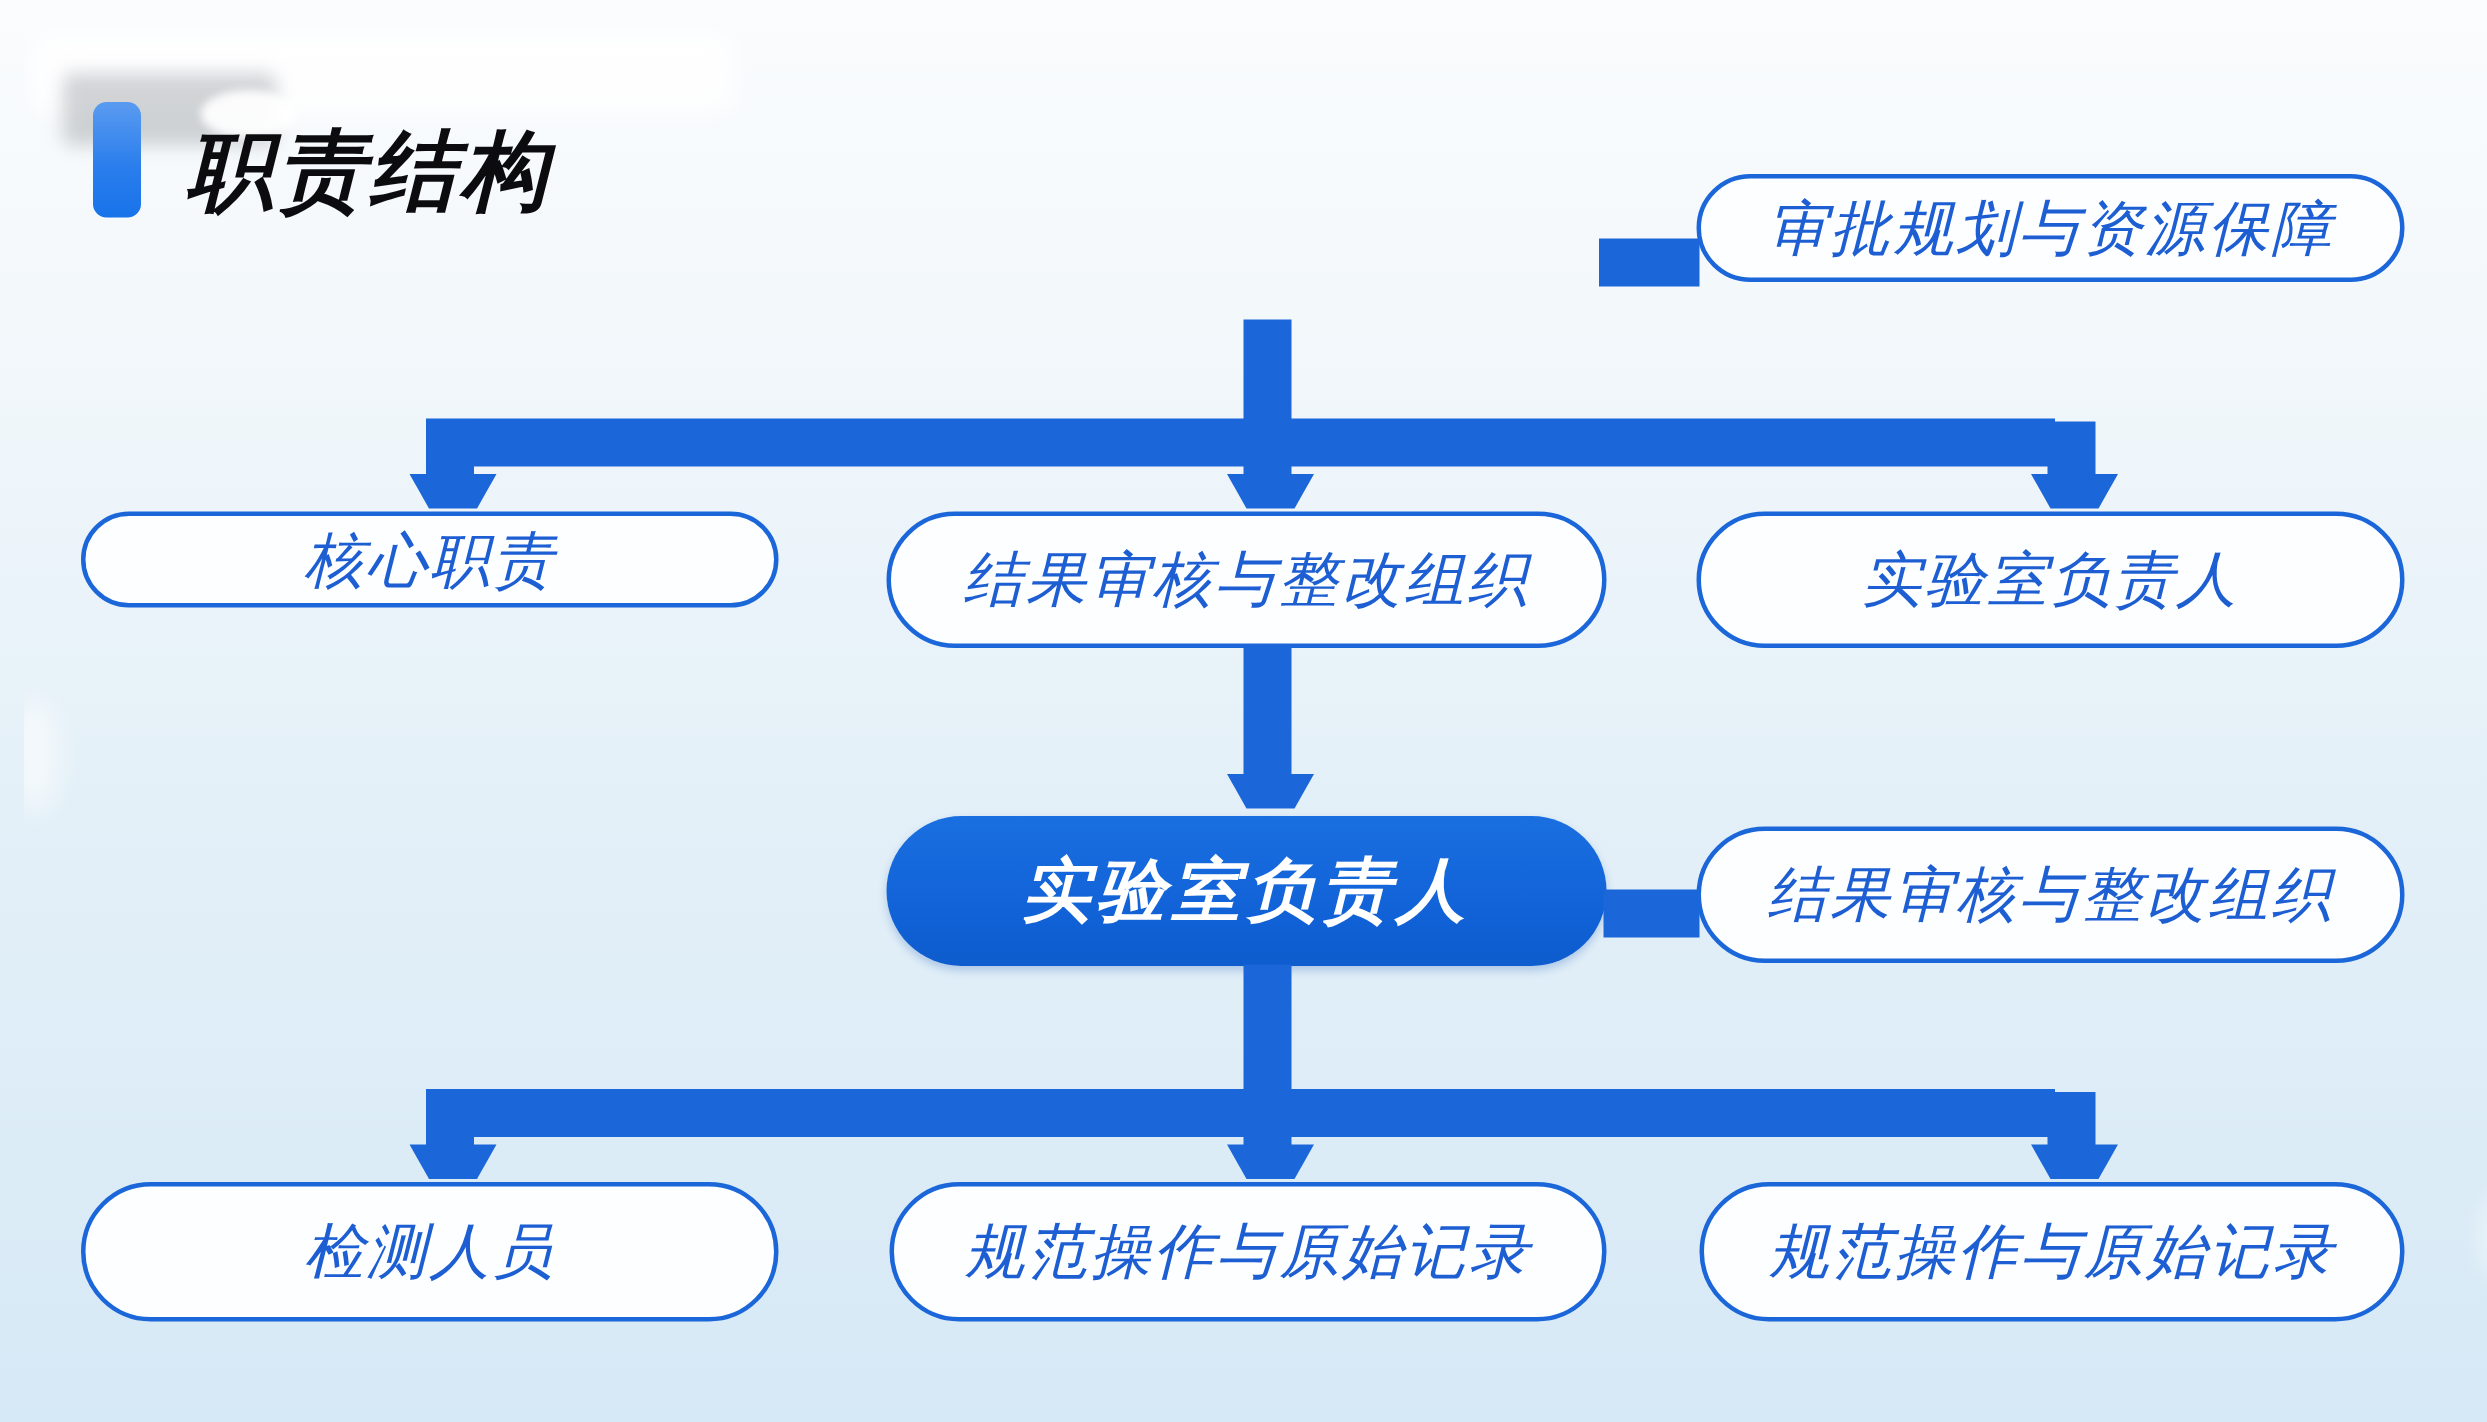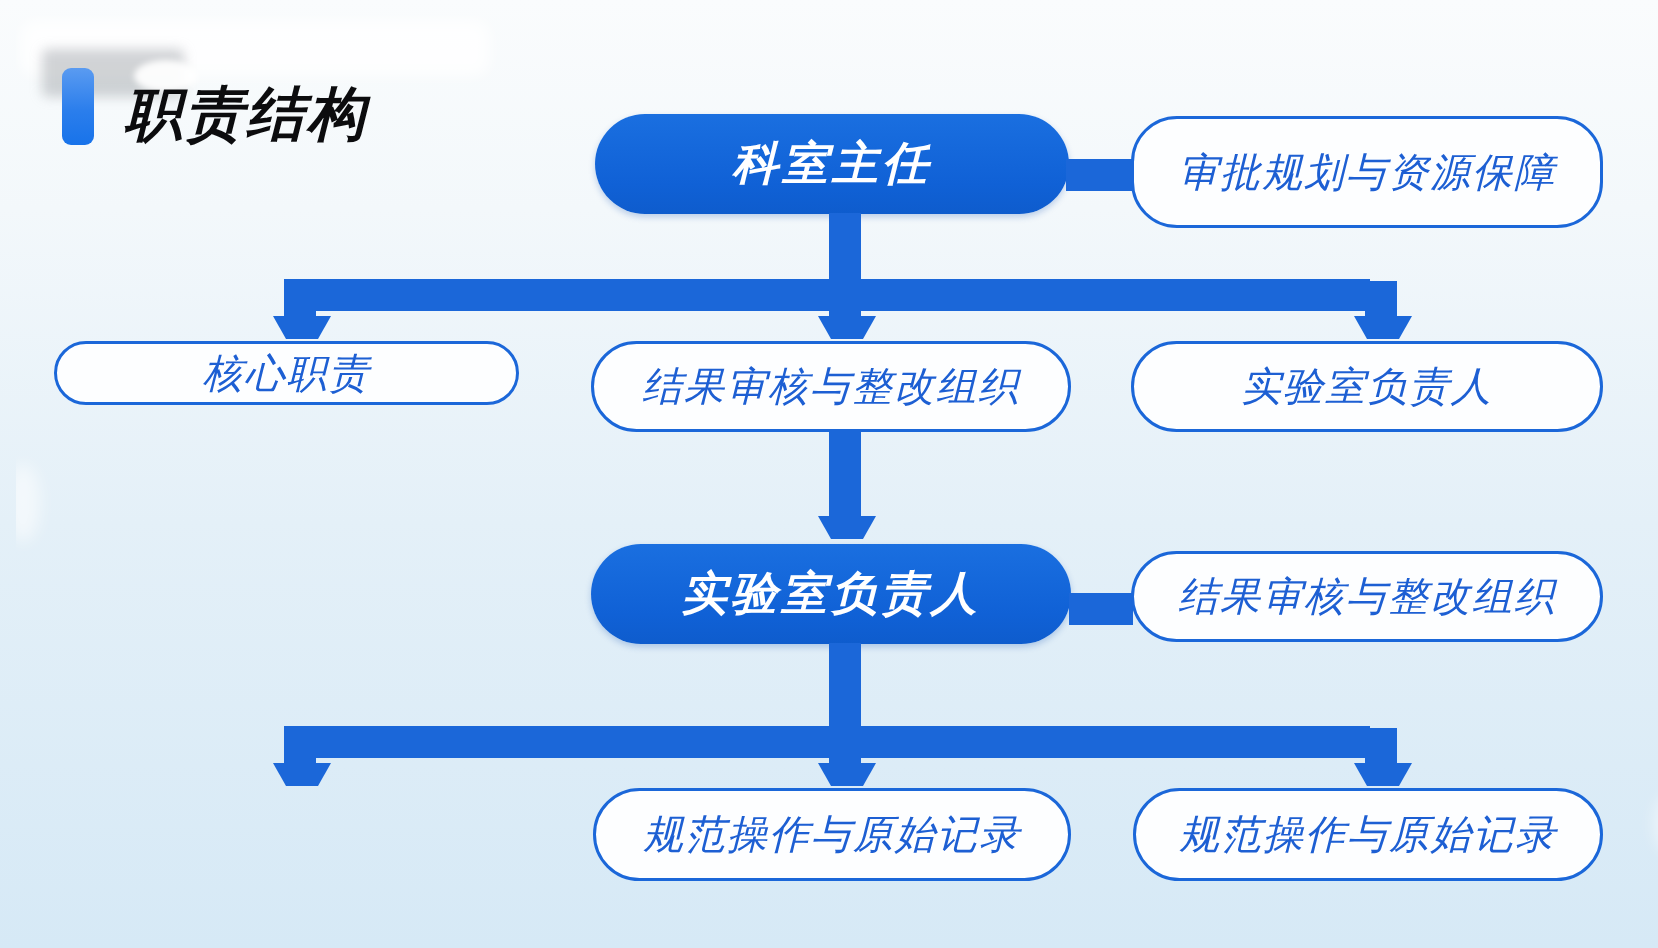--- a/index.html
+++ b/index.html
@@ -66,23 +66,22 @@
 
   <div class="wm wm1"></div>
   <div class="wm wm2"></div>
   <div class="wm wm3"></div>
   <div class="wm wm4"></div>
   <div class="wm wm5"></div>
 
   <div class="title-accent"></div>
   <div class="page-title">职责结构</div>
 
-  <div class="node primary" style="left:579px; top:98px; width:474px; height:100px; border-radius:50px;">科室主任</div>
   <div class="line" style="left:1050px; top:143px; width:67px; height:5px;"></div>
-  <div class="node outline" style="left:1115px; top:100px; width:472px; height:112px; border-radius:46px;">审批规划与资源保障</div>
+  <div class="node outline" style="left:1115px; top:100px; width:472px; height:72px; border-radius:46px;">审批规划与资源保障</div>
 
   <div class="line" style="left:813px; top:197px; width:5px; height:69px;"></div>
   <div class="line" style="left:268px; top:263px; width:1086px; height:5px;"></div>
   <div class="line" style="left:268px; top:265px; width:5px; height:38px;"></div>
   <div class="arrow-down" style="left:257px; top:300px;"></div>
   <div class="line" style="left:813px; top:265px; width:5px; height:38px;"></div>
   <div class="arrow-down" style="left:802px; top:300px;"></div>
   <div class="line" style="left:1349px; top:265px; width:5px; height:38px;"></div>
   <div class="arrow-down" style="left:1338px; top:300px;"></div>
 
@@ -99,16 +98,17 @@
 
   <div class="line" style="left:813px; top:627px; width:5px; height:86px;"></div>
   <div class="line" style="left:268px; top:710px; width:1086px; height:5px;"></div>
   <div class="line" style="left:268px; top:712px; width:5px; height:37px;"></div>
   <div class="arrow-down" style="left:257px; top:747px;"></div>
   <div class="line" style="left:813px; top:712px; width:5px; height:37px;"></div>
   <div class="arrow-down" style="left:802px; top:747px;"></div>
   <div class="line" style="left:1349px; top:712px; width:5px; height:37px;"></div>
   <div class="arrow-down" style="left:1338px; top:747px;"></div>
 
+  <div class="node outline" style="left:38px; top:772px; width:465px; height:93px; border-radius:47px;">检测人员</div>
   <div class="node outline" style="left:577px; top:772px; width:478px; height:93px; border-radius:47px;">规范操作与原始记录</div>
   <div class="node outline" style="left:1117px; top:772px; width:470px; height:93px; border-radius:47px;">规范操作与原始记录</div>
 
 </div>
 
 </body></html>

